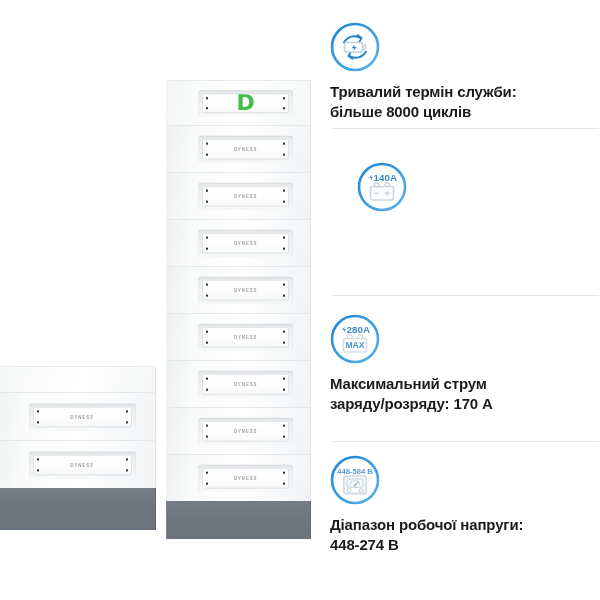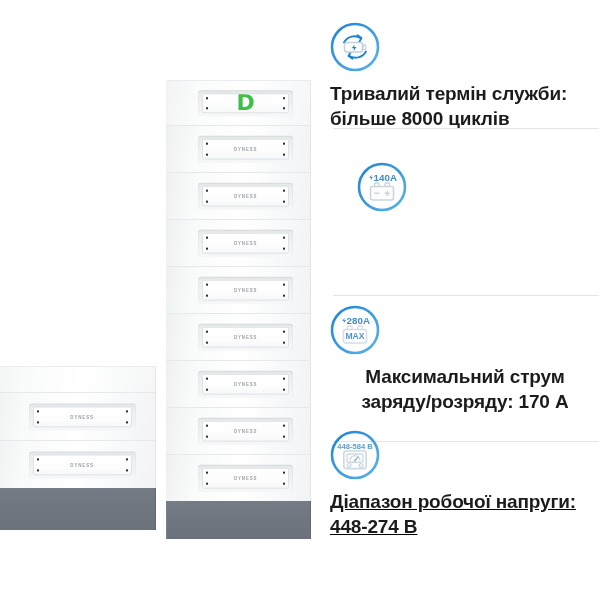--- a/index.html
+++ b/index.html
@@ -80,21 +80,21 @@
 
   
   .features{position:absolute;left:330px;top:0;width:270px;height:600px;}
   .feature{position:absolute;left:0;width:270px;}
 
   .f-icon{
     width:50px;height:50px;border-radius:50%;
     display:block;
   }
   .f-text{
-    margin-top:10px;font-size:19px;line-height:1.30;
+    margin-top:10px;font-size:15px;line-height:1.30;
     color:#1b1b1b;font-weight:700;letter-spacing:-.15px;
     white-space:pre-line;
   }
   .f-divider{
     position:absolute;left:3px;width:266px;height:1px;
     background:#e3e5e7;
   }
 </style>
 </head>
 <body>
@@ -279,42 +279,42 @@
         <text x="16.6" y="19.2" font-family="Liberation Sans, sans-serif" font-size="9.8" font-weight="700" fill="#3f8ccc">140A</text>
         <rect x="13.5" y="24.5" width="23" height="13.5" rx="2.2" fill="none" stroke="#c8d6e0" stroke-width="1.6"></rect>
         <rect x="17.5" y="21" width="4.5" height="3.6" rx="1" fill="none" stroke="#c8d6e0" stroke-width="1.4"></rect>
         <rect x="28" y="21" width="4.5" height="3.6" rx="1" fill="none" stroke="#c8d6e0" stroke-width="1.4"></rect>
         <path d="M17.6 31.3h4.2" stroke="#c8d6e0" stroke-width="1.6" stroke-linecap="round"></path>
         <path d="M28.2 31.3h4.2M30.3 29.2v4.2" stroke="#c8d6e0" stroke-width="1.6" stroke-linecap="round"></path>
       </svg>
     </div>
     <div class="f-divider" style="top:295px;"></div>
 
-    <div class="feature" style="top:305px;text-align:center;">
+    <div class="feature" style="top:314px;">
       <svg class="f-icon" viewBox="0 0 50 50">
         <defs>
           <linearGradient id="g3" x1="0" y1="0" x2="1" y2="1">
             <stop offset="0%" stop-color="#1d84d6"></stop>
               <stop offset="100%" stop-color="#5bb3e8"></stop>
           </linearGradient>
         </defs>
         <circle cx="25" cy="25" r="23" fill="none" stroke="url(#g3)" stroke-width="2.6"></circle>
         <path d="M14.6 12.6l-2.2 3.3h1.8l-.6 2.5 2.4-3.4h-1.8z" fill="#3f8ccc"></path>
         <text x="16.6" y="19.2" font-family="Liberation Sans, sans-serif" font-size="9.8" font-weight="700" fill="#3f8ccc">280A</text>
         <rect x="13.5" y="24.5" width="23" height="13.5" rx="2.2" fill="none" stroke="#d3dee6" stroke-width="1.6"></rect>
         <rect x="17.5" y="21" width="4.5" height="3.6" rx="1" fill="none" stroke="#d3dee6" stroke-width="1.4"></rect>
         <rect x="28" y="21" width="4.5" height="3.6" rx="1" fill="none" stroke="#d3dee6" stroke-width="1.4"></rect>
         <text x="25" y="34.2" text-anchor="middle" font-family="Liberation Sans, sans-serif" font-size="8.6" font-weight="700" fill="#4f93cc">MAX</text>
       </svg>
       <div class="f-text">Максимальний струм
 заряду/розряду: 170 А</div>
     </div>
     <div class="f-divider" style="top:441px;"></div>
 
-    <div class="feature" style="top:430px;text-decoration:underline;">
+    <div class="feature" style="top:455px;">
       <svg class="f-icon" viewBox="0 0 50 50">
         <defs>
           <linearGradient id="g4" x1="0" y1="0" x2="1" y2="1">
             <stop offset="0%" stop-color="#1d84d6"></stop>
               <stop offset="100%" stop-color="#5bb3e8"></stop>
           </linearGradient>
         </defs>
         <circle cx="25" cy="25" r="23" fill="none" stroke="url(#g4)" stroke-width="2.6"></circle>
         <text x="25" y="18.6" text-anchor="middle" font-family="Liberation Sans, sans-serif" font-size="7.6" font-weight="700" fill="#5b9ed2">448-584 В</text>
         <rect x="13.8" y="21" width="22.4" height="17.6" rx="2.6" fill="none" stroke="#cedae3" stroke-width="1.7"></rect>

